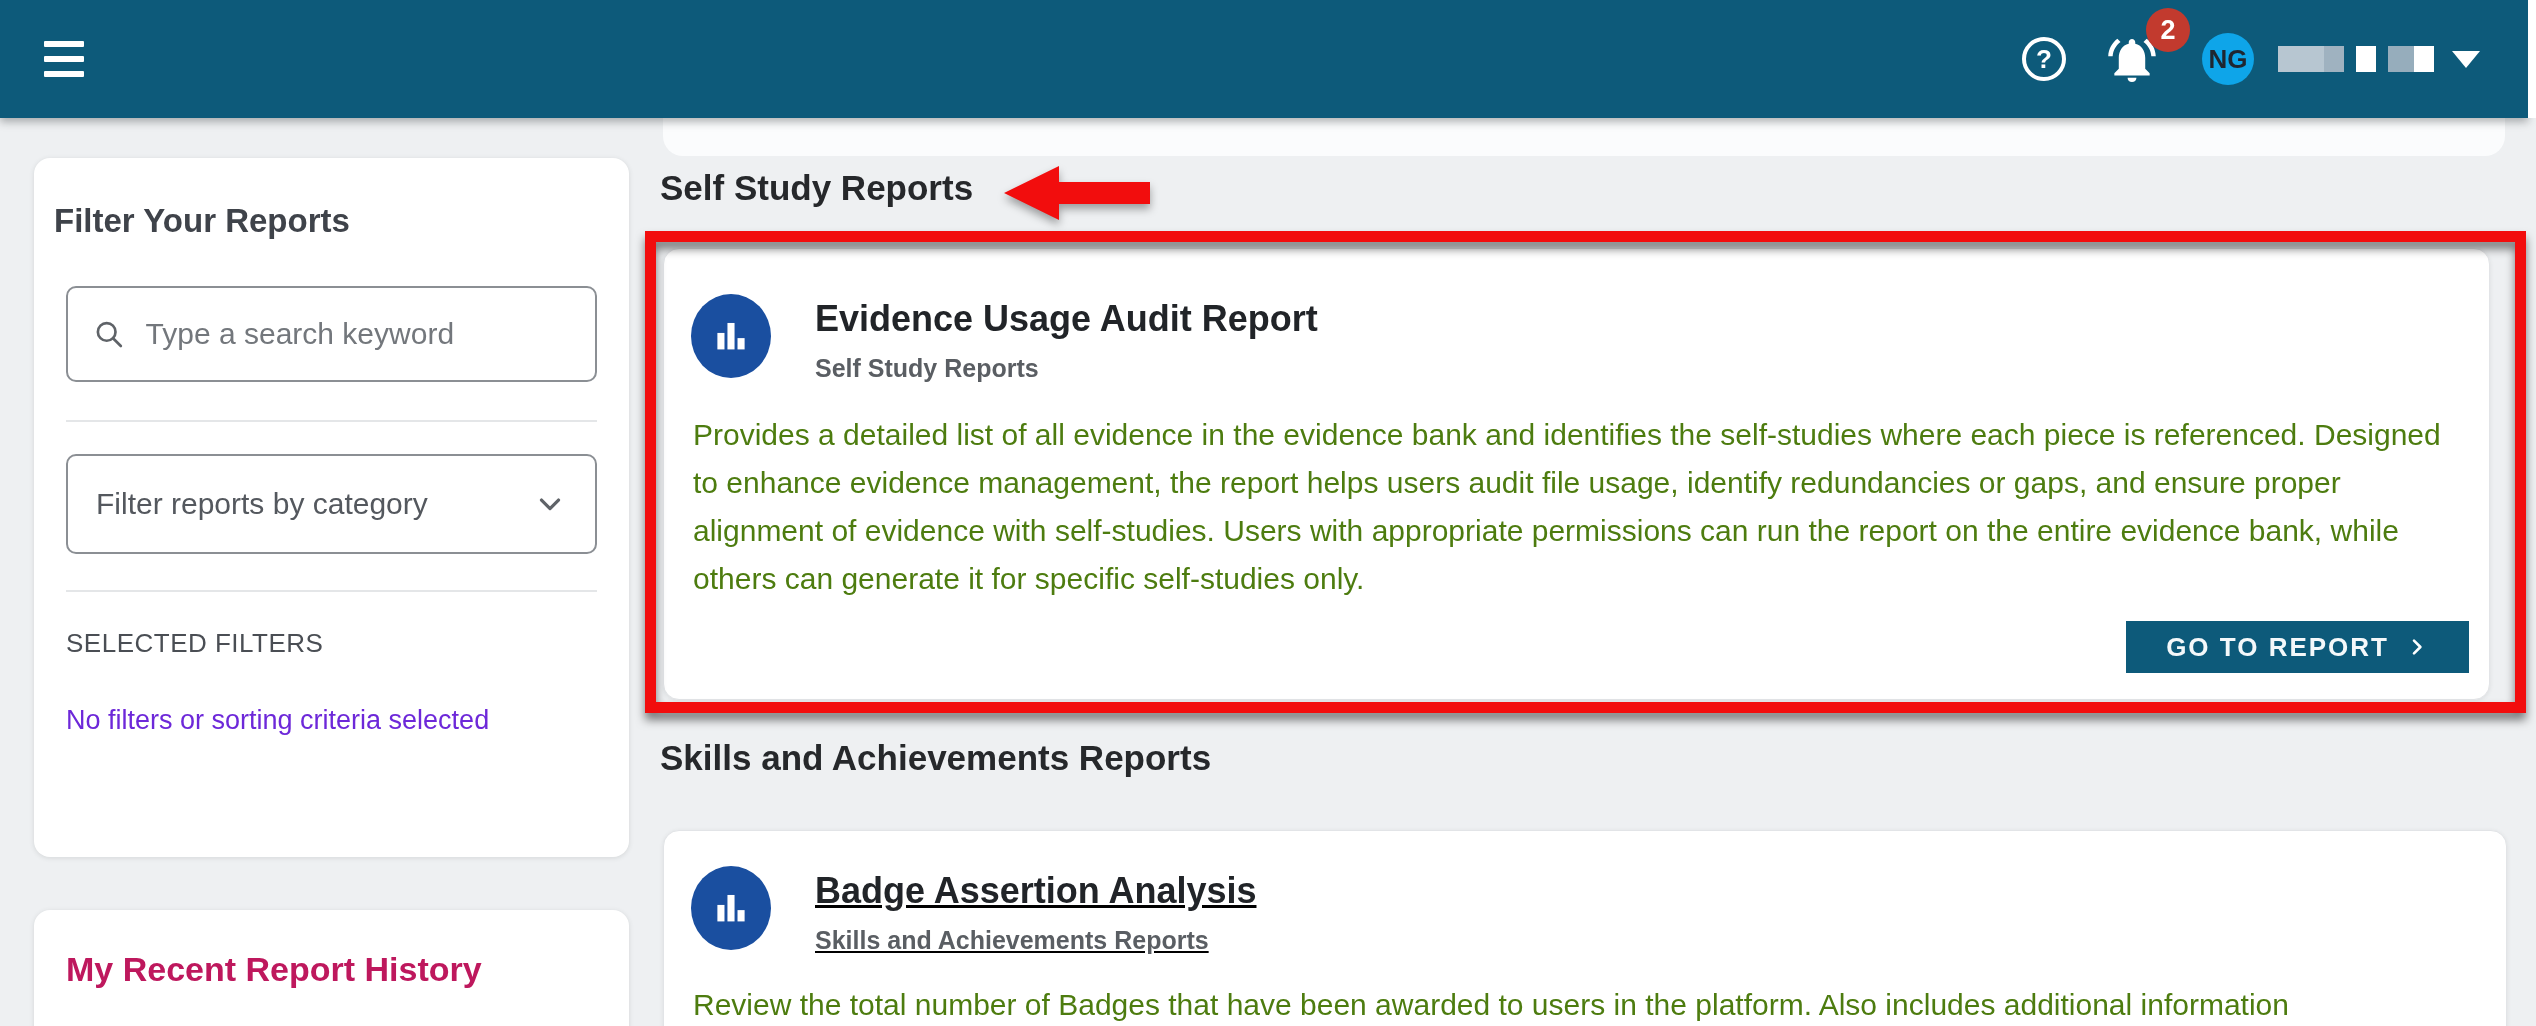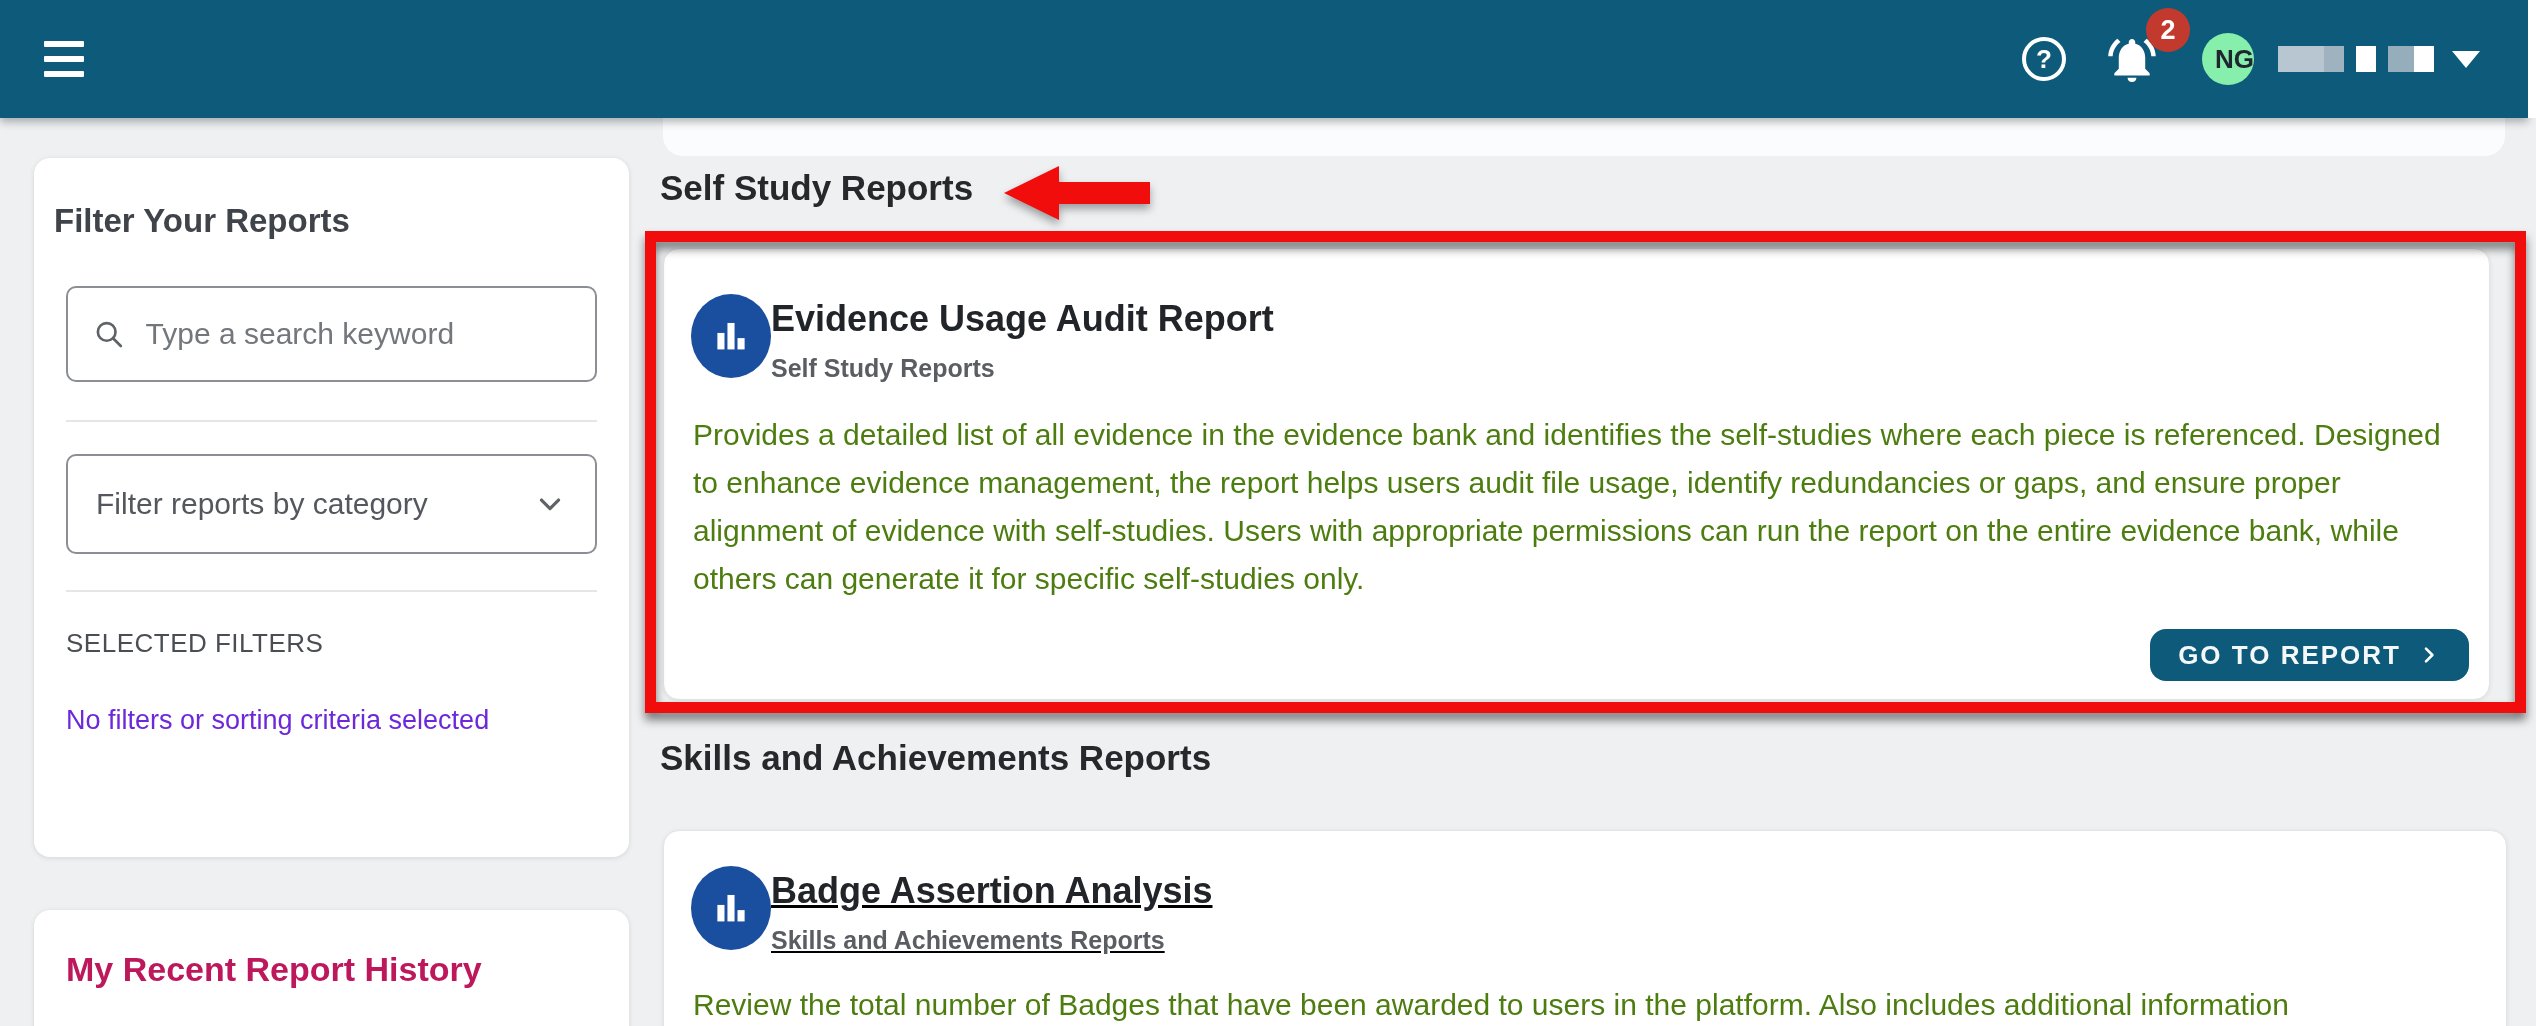--- a/index.html
+++ b/index.html
@@ -19,22 +19,22 @@
   .hamburger span{display:block;width:40px;height:6px;background:#ffffff;border-radius:1px;}
   .topbar-right{position:absolute;right:48px;top:0;height:118px;display:flex;align-items:center;}
   .help-btn{width:44px;height:44px;border:4px solid #ffffff;border-radius:50%;box-sizing:border-box;
     display:flex;align-items:center;justify-content:center;color:#ffffff;font-size:26px;font-weight:700;
     margin-right:40px;cursor:pointer;background:none;}
   .bell-wrap{position:relative;width:58px;height:58px;margin-right:38px;cursor:pointer;}
   .bell-wrap svg{position:absolute;left:0;top:4px;}
   .badge{position:absolute;right:-26px;top:-22px;width:44px;height:44px;border-radius:50%;
     background:#c23a2e;display:flex;align-items:center;justify-content:center;
     color:#ffffff;font-size:27px;font-weight:700;}
-  .avatar{width:52px;height:52px;border-radius:50%;background:#86efac;display:flex;align-items:center;
-    justify-content:flex-end;color:#1f2630;font-size:26px;font-weight:700;margin-right:24px;cursor:pointer;}
+  .avatar{width:52px;height:52px;border-radius:50%;background:#0ea5e9;display:flex;align-items:center;
+    justify-content:center;color:#1f2630;font-size:26px;font-weight:700;margin-right:24px;cursor:pointer;}
   .redacted{display:flex;align-items:center;cursor:pointer;}
   .redacted i{display:block;height:26px;}
   .rb1{width:46px;background:#b7c6d1;}
   .rb2{width:20px;background:#9fb2c0;margin-right:12px;}
   .rb3{width:20px;background:#ffffff;margin-right:12px;}
   .rb4{width:26px;background:#96adbc;}
   .rb5{width:20px;background:#ffffff;}
   .caret{width:0;height:0;border-left:14px solid transparent;border-right:14px solid transparent;
     border-top:17px solid #ffffff;margin-left:18px;cursor:pointer;}
 
@@ -68,31 +68,31 @@
 
   .annot-arrow{position:absolute;left:1004px;top:164px;
     filter:drop-shadow(0 5px 4px rgba(0,0,0,.35));}
   .annot-rect{position:absolute;left:645px;top:231px;width:1881px;height:482px;box-sizing:border-box;
     border:11px solid #f20d0d;filter:drop-shadow(0 7px 5px rgba(0,0,0,.5));pointer-events:none;z-index:5;}
 
   .report-card{position:absolute;background:#ffffff;border:1px solid #e2e4e7;border-radius:16px;
     box-shadow:0 1px 4px rgba(60,64,67,.1);box-sizing:border-box;}
   .rc1{left:663px;top:248px;width:1827px;height:452px;}
   .rc2{left:663px;top:830px;width:1844px;height:330px;}
-  .report-head{position:absolute;left:27px;top:45px;display:flex;align-items:flex-start;}
+  .report-head{position:absolute;left:27px;top:45px;display:flex;gap:44px;align-items:flex-start;}
   .rc2 .report-head{top:35px;text-decoration:underline;}
   .report-icon{width:80px;height:84px;border-radius:50%;background:#1a4fa0;flex:0 0 auto;
     display:flex;align-items:center;justify-content:center;}
   .report-titles h3{margin:4px 0 0;font-size:36px;font-weight:700;color:#212428;}
   .report-cat{margin-top:14px;font-size:25px;font-weight:700;color:#5a5e63;}
   .report-desc{position:absolute;left:29px;top:162px;width:1770px;margin:0;
     font-size:30px;line-height:48px;color:#4d7c0f;}
   .rc2 .report-desc{top:150px;}
-  .cta{position:absolute;right:20px;bottom:18px;height:52px;padding:0 28px;
-    background:#0d5a7a;border:none;border-radius:16px;display:flex;align-items:center;gap:16px;
+  .cta{position:absolute;right:20px;bottom:26px;height:52px;padding:0 40px;
+    background:#0d5a7a;border:none;border-radius:0;display:flex;align-items:center;gap:16px;
     color:#f4f8fa;font-size:26px;font-weight:700;letter-spacing:2px;cursor:pointer;
     font-family:inherit;}
 </style>
 </head>
 <body>
 
 <div id="app">
 
   <div class="prev-sliver"></div>
 

